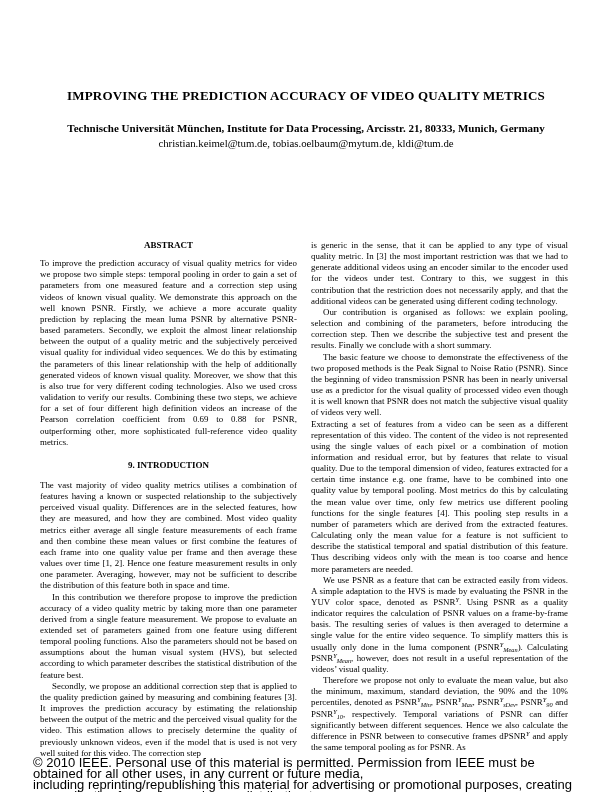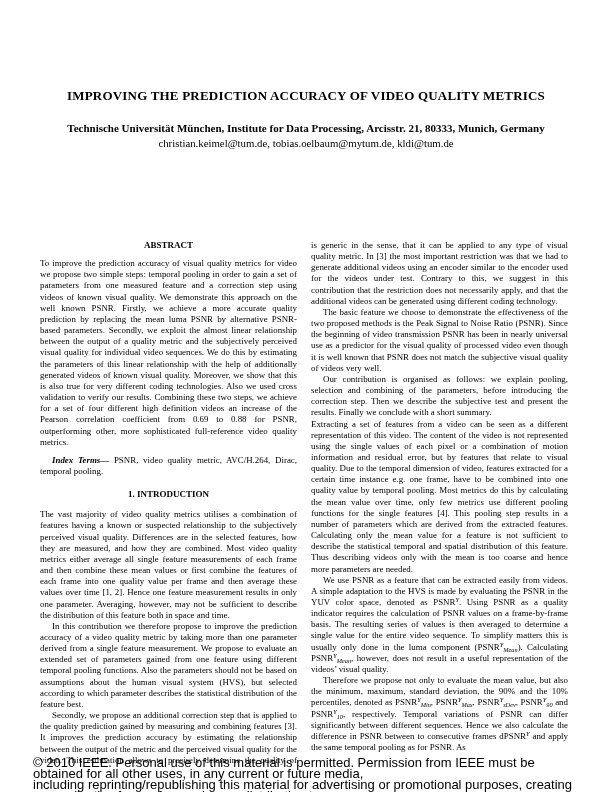--- a/index.html
+++ b/index.html
@@ -114,33 +114,30 @@
     <div class="paper-title">IMPROVING THE PREDICTION ACCURACY OF VIDEO QUALITY METRICS</div>
     <div class="affiliation">Technische Universität München, Institute for Data Processing, Arcisstr. 21, 80333, Munich, Germany</div>
     <div class="emails">christian.keimel@tum.de, tobias.oelbaum@mytum.de, kldi@tum.de</div>
   </div>
 
   <div class="columns">
 
     <div class="col">
       <div class="col-heading">ABSTRACT</div>
       <p>To improve the prediction accuracy of visual quality metrics for video we propose two simple steps: temporal pooling in order to gain a set of parameters from one measured feature and a correction step using videos of known visual quality. We demonstrate this approach on the well known PSNR. Firstly, we achieve a more accurate quality prediction by replacing the mean luma PSNR by alternative PSNR-based parameters. Secondly, we exploit the almost linear relationship between the output of a quality metric and the subjectively perceived visual quality for individual video sequences. We do this by estimating the parameters of this linear relationship with the help of additionally generated videos of known visual quality. Moreover, we show that this is also true for very different coding technologies. Also we used cross validation to verify our results. Combining these two steps, we achieve for a set of four different high definition videos an increase of the Pearson correlation coefficient from 0.69 to 0.88 for PSNR, outperforming other, more sophisticated full-reference video quality metrics.</p>
-      <p class="index-terms">
-        <span class="it-label">Index Terms—</span><span> PSNR, video quality metric, AVC/H.264, Dirac, temporal pooling.</span>
-      </p>
-      <div class="col-heading spaced">1. INTRODUCTION</div>
+      <div class="col-heading spaced">9. INTRODUCTION</div>
       <p>The vast majority of video quality metrics utilises a combination of features having a known or suspected relationship to the subjectively perceived visual quality. Differences are in the selected features, how they are measured, and how they are combined. Most video quality metrics either average all single feature measurements of each frame and then combine these mean values or first combine the features of each frame into one quality value per frame and then average these values over time [1, 2]. Hence one feature measurement results in only one parameter. Averaging, however, may not be sufficient to describe the distribution of this feature both in space and time.</p>
       <p class="indent">In this contribution we therefore propose to improve the prediction accuracy of a video quality metric by taking more than one parameter derived from a single feature measurement. We propose to evaluate an extended set of parameters gained from one feature using different temporal pooling functions. Also the parameters should not be based on assumptions about the human visual system (HVS), but selected according to which parameter describes the statistical distribution of the feature best.</p>
       <p class="indent">Secondly, we propose an additional correction step that is applied to the quality prediction gained by measuring and combining features [3]. It improves the prediction accuracy by estimating the relationship between the output of the metric and the perceived visual quality for the video. This estimation allows to precisely determine the quality of previously unknown videos, even if the model that is used is not very well suited for this video. The correction step</p>
     </div>
 
     <div class="col">
       <p>is generic in the sense, that it can be applied to any type of visual quality metric. In [3] the most important restriction was that we had to generate additional videos using an encoder similar to the encoder used for the videos under test. Contrary to this, we suggest in this contribution that the restriction does not necessarily apply, and that the additional videos can be generated using different coding technology.</p>
+      <p class="indent">Our contribution is organised as follows: we explain pooling, selection and combining of the parameters, before introducing the correction step. Then we describe the subjective test and present the results. Finally we conclude with a short summary.</p>
       <p class="indent">The basic feature we choose to demonstrate the effectiveness of the two proposed methods is the Peak Signal to Noise Ratio (PSNR). Since the beginning of video transmission PSNR has been in nearly universal use as a predictor for the visual quality of processed video even though it is well known that PSNR does not match the subjective visual quality of videos very well.</p>
-      <p class="indent">Our contribution is organised as follows: we explain pooling, selection and combining of the parameters, before introducing the correction step. Then we describe the subjective test and present the results. Finally we conclude with a short summary.</p>
       <p>Extracting a set of features from a video can be seen as a different representation of this video. The content of the video is not represented using the single values of each pixel or a combination of motion information and residual error, but by features that relate to visual quality. Due to the temporal dimension of video, features extracted for a certain time instance e.g. one frame, have to be combined into one quality value by temporal pooling. Most metrics do this by calculating the mean value over time, only few metrics use different pooling functions for the single features [4]. This pooling step results in a number of parameters which are derived from the extracted features. Calculating only the mean value for a feature is not sufficient to describe the statistical temporal and spatial distribution of this feature. Thus describing videos only with the mean is too coarse and hence more parameters are needed.</p>
       <p class="indent">We use PSNR as a feature that can be extracted easily from videos. A simple adaptation to the HVS is made by evaluating the PSNR in the YUV color space, denoted as PSNR<sup>Y</sup>. Using PSNR as a quality indicator requires the calculation of PSNR values on a frame-by-frame basis. The resulting series of values is then averaged to determine a single value for the entire video sequence. To simplify matters this is usually only done in the luma component (PSNR<sup>Y</sup><sub>Mean</sub>). Calculating PSNR<sup>Y</sup><sub>Mean</sub>, however, does not result in a useful representation of the videos’ visual quality.</p>
       <p class="indent">Therefore we propose not only to evaluate the mean value, but also the minimum, maximum, standard deviation, the 90% and the 10% percentiles, denoted as PSNR<sup>Y</sup><sub>Min</sub>, PSNR<sup>Y</sup><sub>Max</sub>, PSNR<sup>Y</sup><sub>sDev</sub>, PSNR<sup>Y</sup><sub>90</sub> and PSNR<sup>Y</sup><sub>10</sub>, respectively. Temporal variations of PSNR can differ significantly between different sequences. Hence we also calculate the difference in PSNR between to consecutive frames dPSNR<sup>Y</sup> and apply the same temporal pooling as for PSNR. As</p>
     </div>
 
   </div>
 
   <div class="footer">
     <div>© 2010 IEEE. Personal use of this material is permitted. Permission from IEEE must be obtained for all other uses, in any current or future media,</div>
     <div>including reprinting/republishing this material for advertising or promotional purposes, creating new collective frame, for resale or redistribution to</div>

